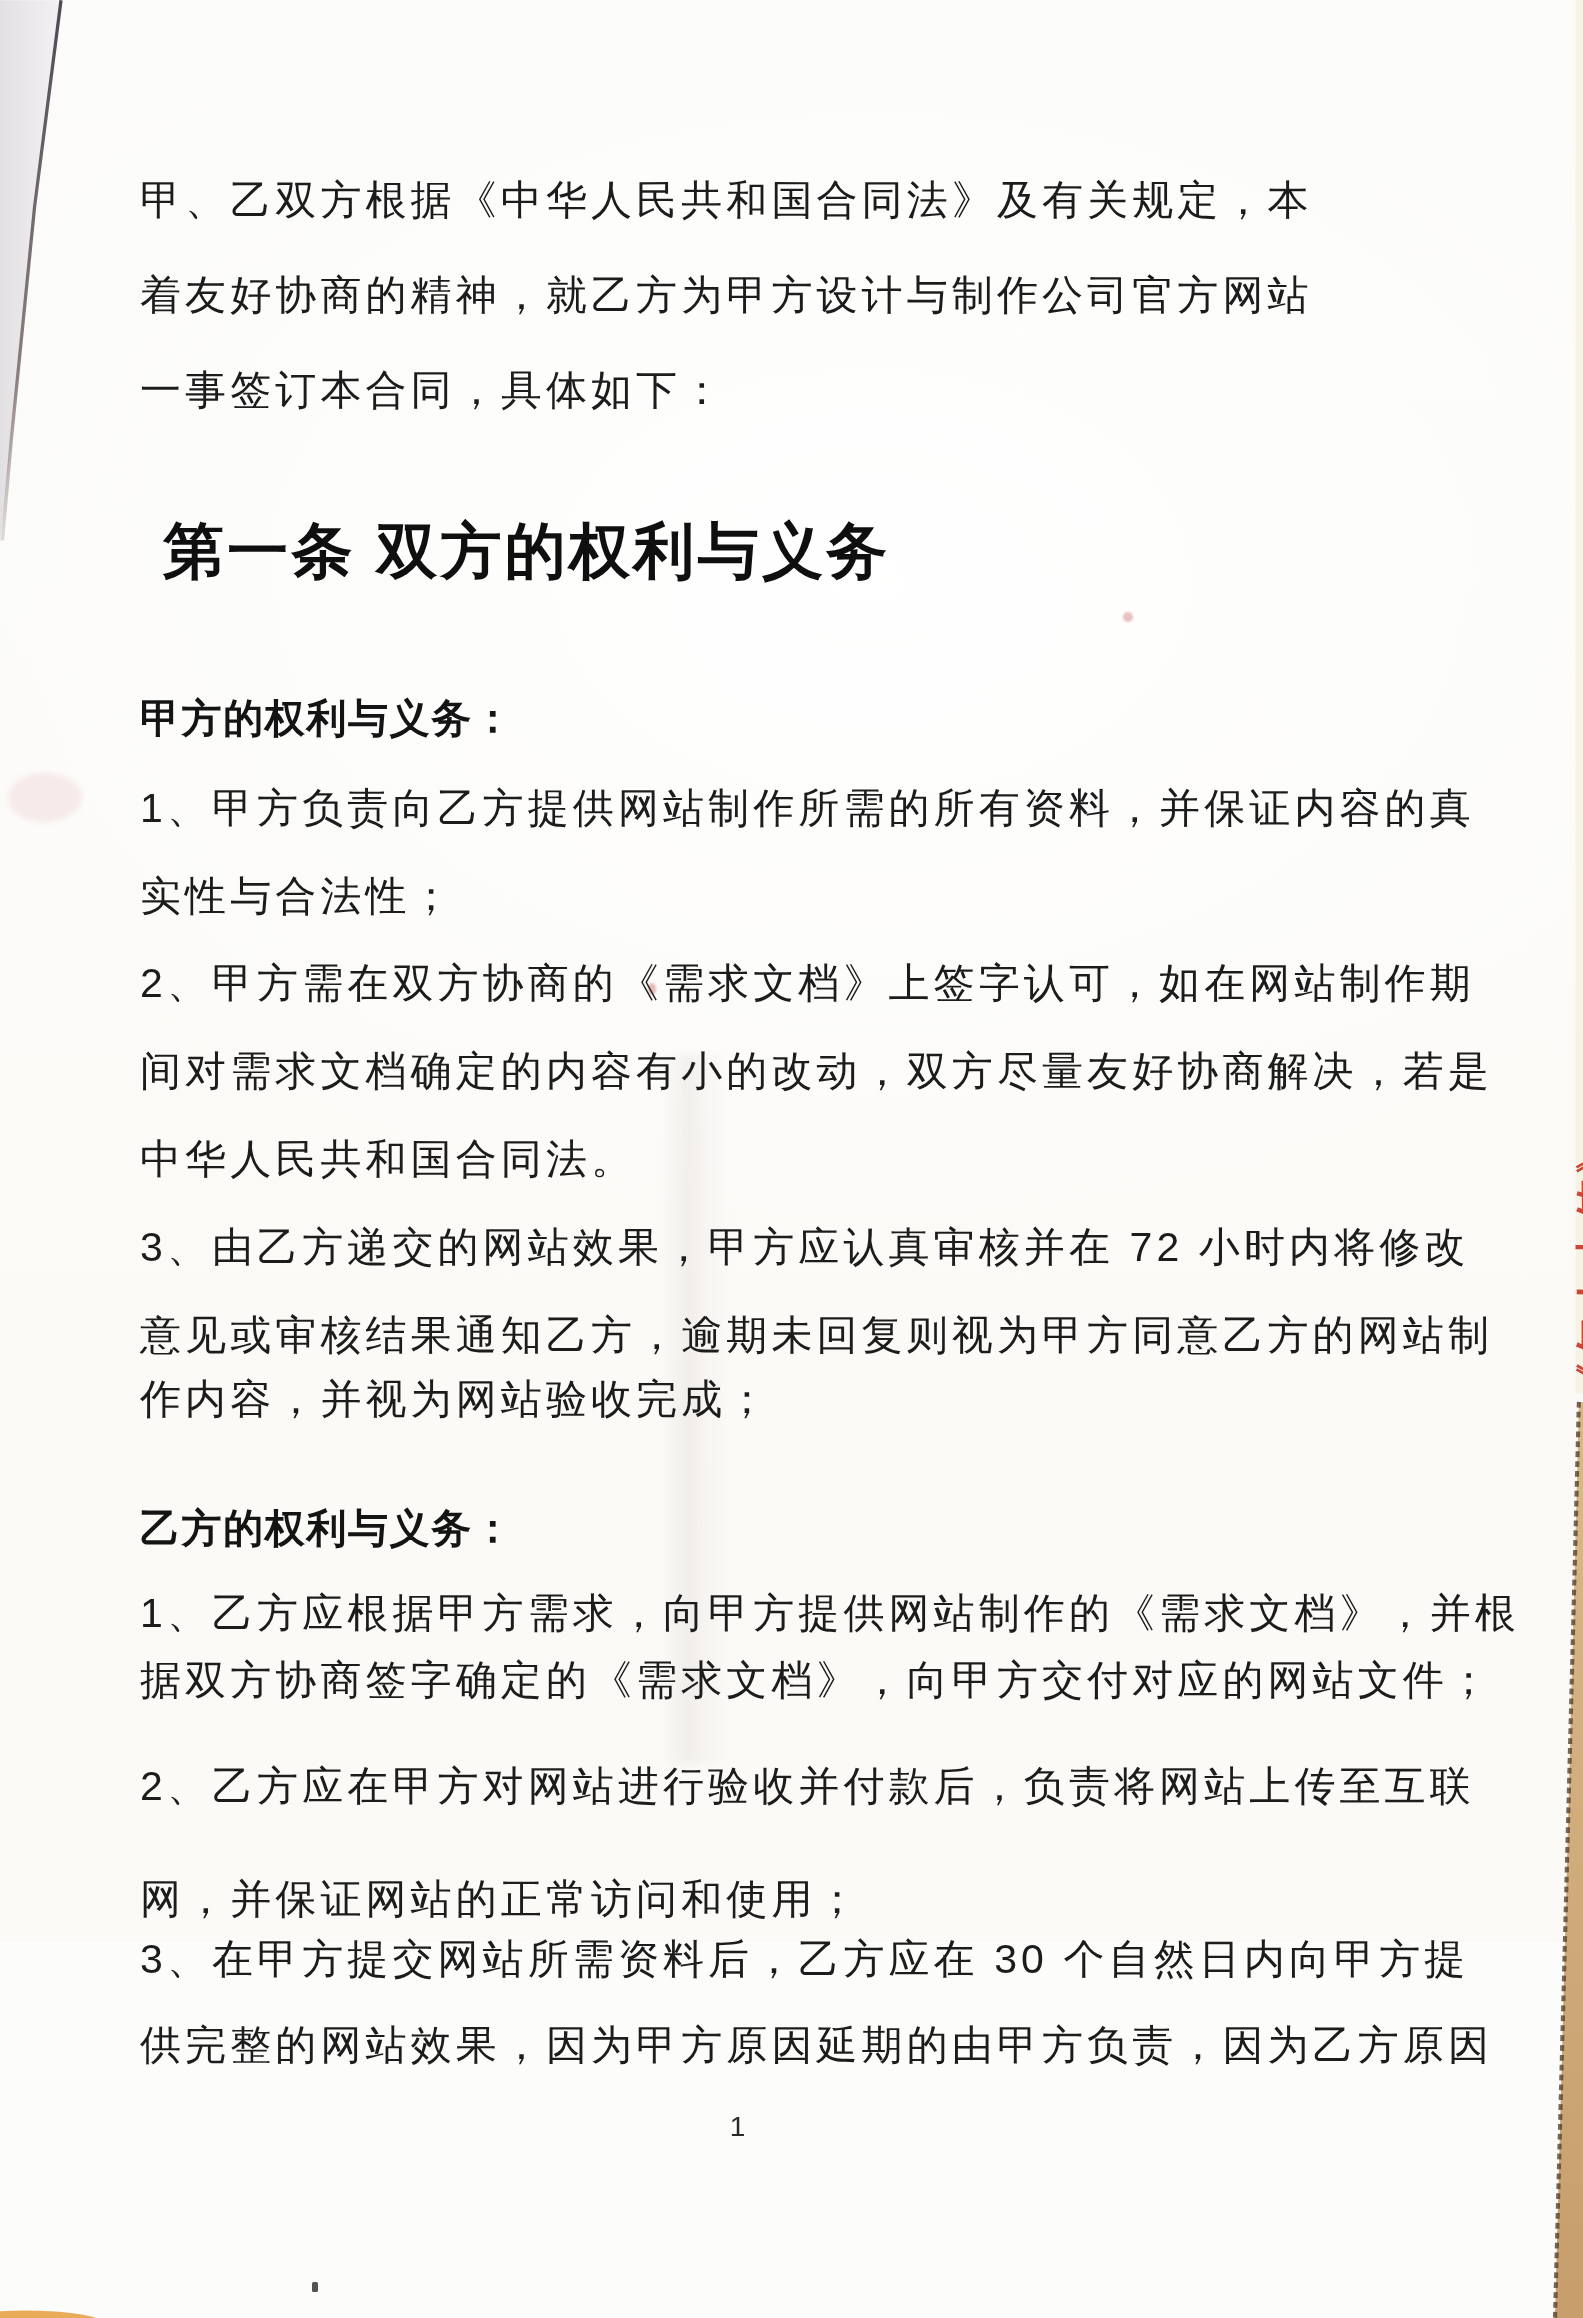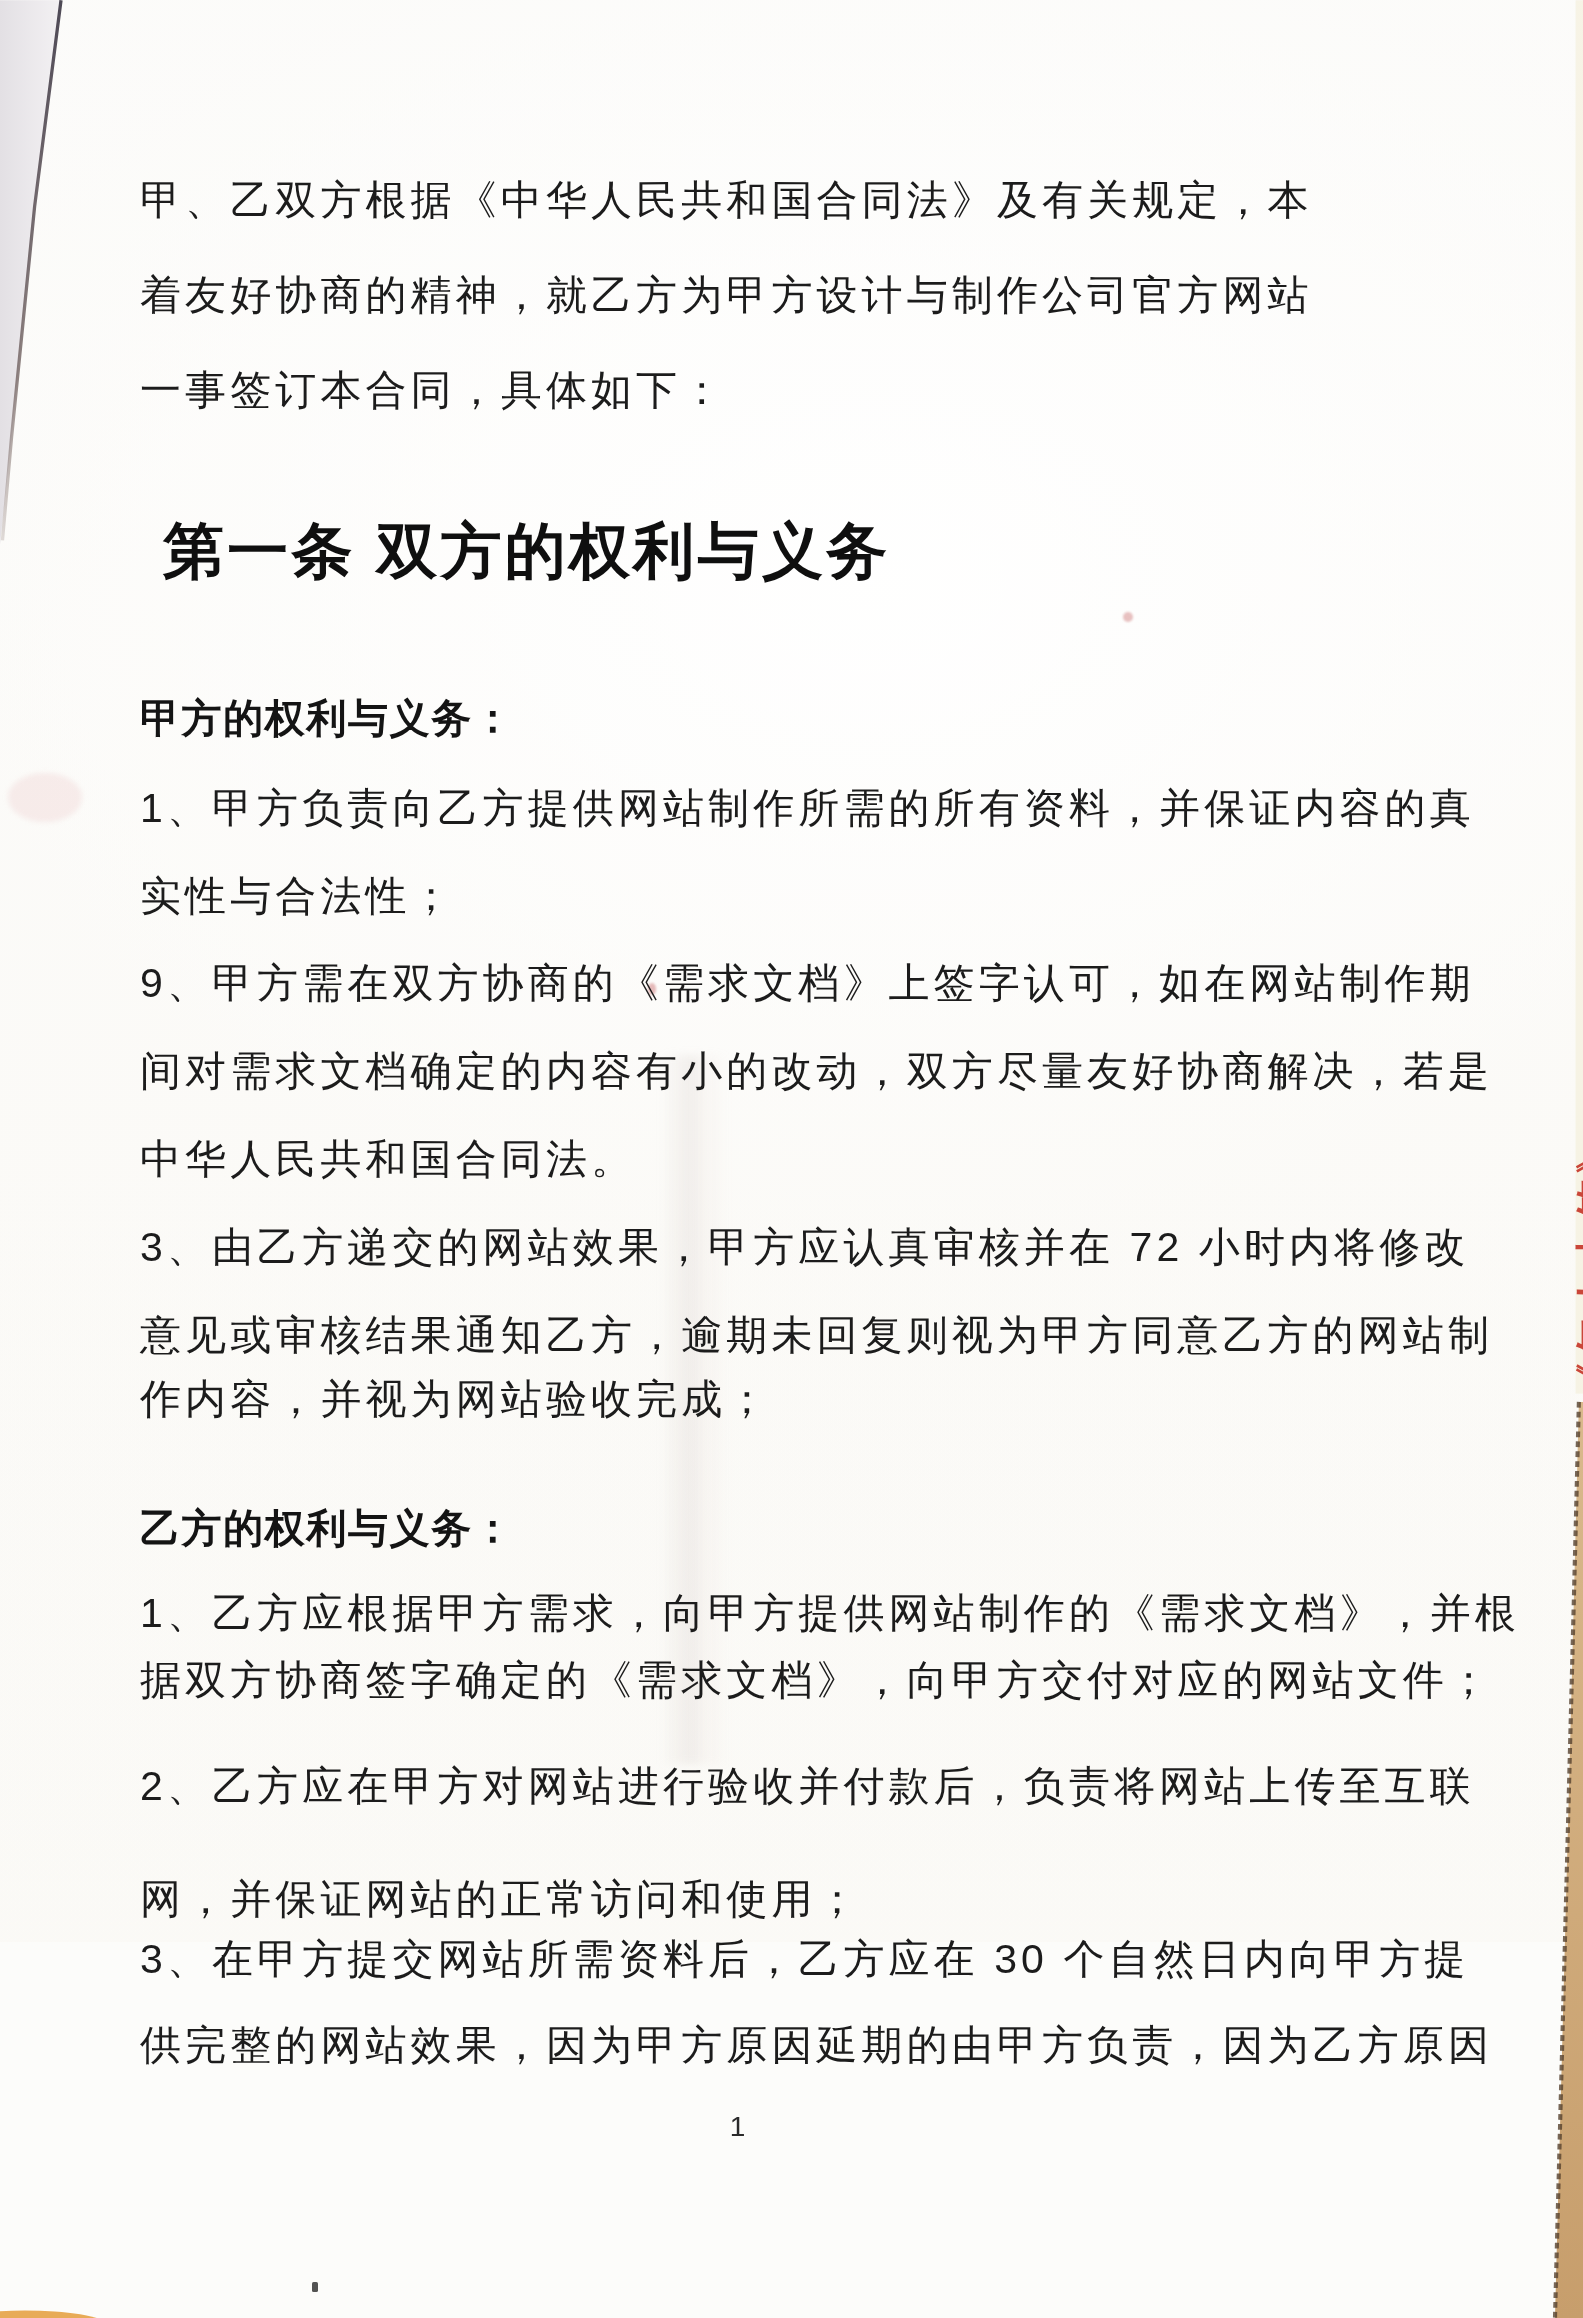--- a/index.html
+++ b/index.html
@@ -108,21 +108,21 @@
       <div class="text-line" style="top: 268px;">着友好协商的精神，就乙方为甲方设计与制作公司官方网站</div>
       <div class="text-line" style="top: 363px;">一事签订本合同，具体如下：</div>
     </div>
 
   <div class="doc-heading">第一条  双方的权利与义务</div>
 
   <div class="sec-title party-a">甲方的权利与义务：</div>
   <div>
       <div class="text-line" style="top: 781px;">1、甲方负责向乙方提供网站制作所需的所有资料，并保证内容的真</div>
       <div class="text-line" style="top: 869px;">实性与合法性；</div>
-      <div class="text-line" style="top: 956px;">9、甲方需在双方协商的《需求文档》上签字认可，如在网站制作期</div>
+      <div class="text-line" style="top: 956px;">2、甲方需在双方协商的《需求文档》上签字认可，如在网站制作期</div>
       <div class="text-line" style="top: 1044px;">间对需求文档确定的内容有小的改动，双方尽量友好协商解决，若是</div>
       <div class="text-line" style="top: 1132px;">中华人民共和国合同法。</div>
       <div class="text-line" style="top: 1220px;">3、由乙方递交的网站效果，甲方应认真审核并在 72 小时内将修改</div>
       <div class="text-line" style="top: 1308px;">意见或审核结果通知乙方，逾期未回复则视为甲方同意乙方的网站制</div>
       <div class="text-line" style="top: 1356px; margin-top: 16px;">作内容，并视为网站验收完成；</div>
     </div>
 
   <div class="sec-title party-b">乙方的权利与义务：</div>
   <div>
       <div class="text-line" style="top: 1586px;">1、乙方应根据甲方需求，向甲方提供网站制作的《需求文档》，并根</div>

